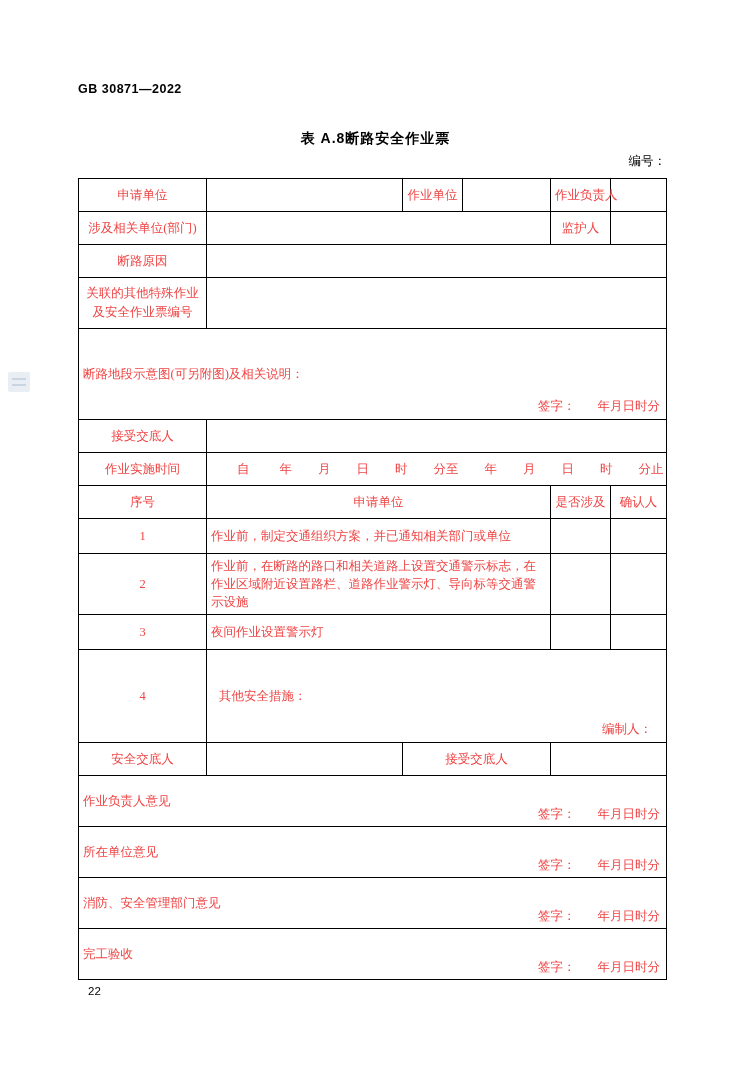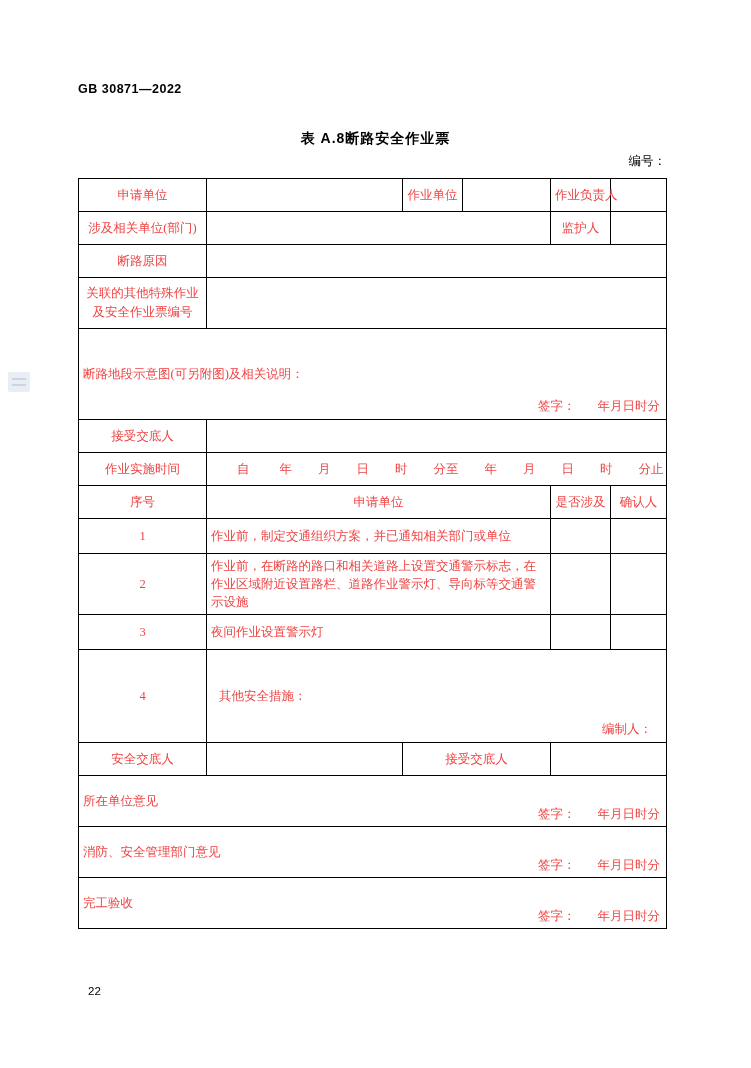--- a/index.html
+++ b/index.html
@@ -249,20 +249,28 @@
       </td>
     </tr>
 
     <tr>
       <td class="label tall-1">安全交底人</td>
       <td class="l" colspan="2"></td>
       <td class="label" colspan="2">接受交底人</td>
       <td class="l" colspan="2"></td>
     </tr>
 
+    <tr>
+      <td class="l opinion-cell" colspan="7">
+        <div>作业负责人意见</div>
+        <div class="sig-row">
+          <span class="sig-word">签字：</span><span>年</span><span class="sp"></span><span>月</span><span class="sp"></span><span>日</span><span class="sp"></span><span>时</span><span class="sp"></span><span>分</span>
+        </div>
+      </td>
+    </tr>
 
     <tr>
       <td class="l opinion-cell" colspan="7">
         <div>所在单位意见</div>
         <div class="sig-row">
           <span class="sig-word">签字：</span><span>年</span><span class="sp"></span><span>月</span><span class="sp"></span><span>日</span><span class="sp"></span><span>时</span><span class="sp"></span><span>分</span>
         </div>
       </td>
     </tr>
 

